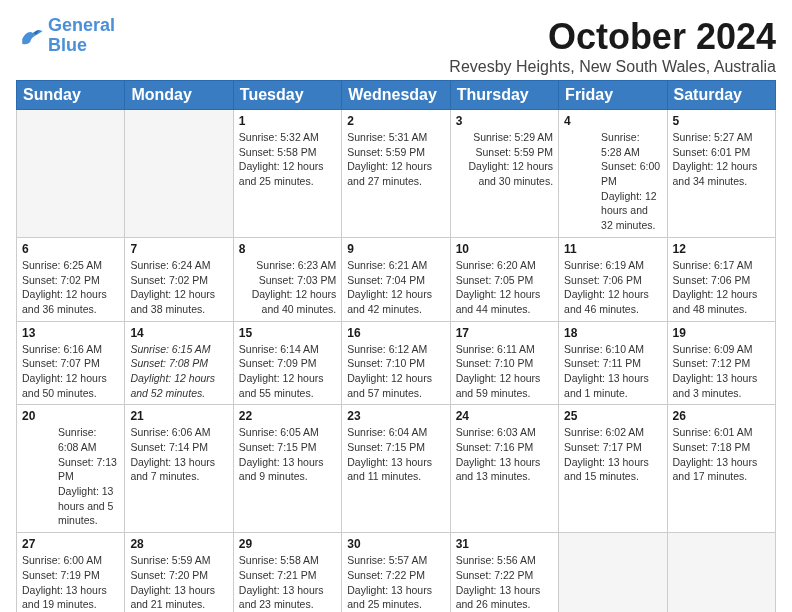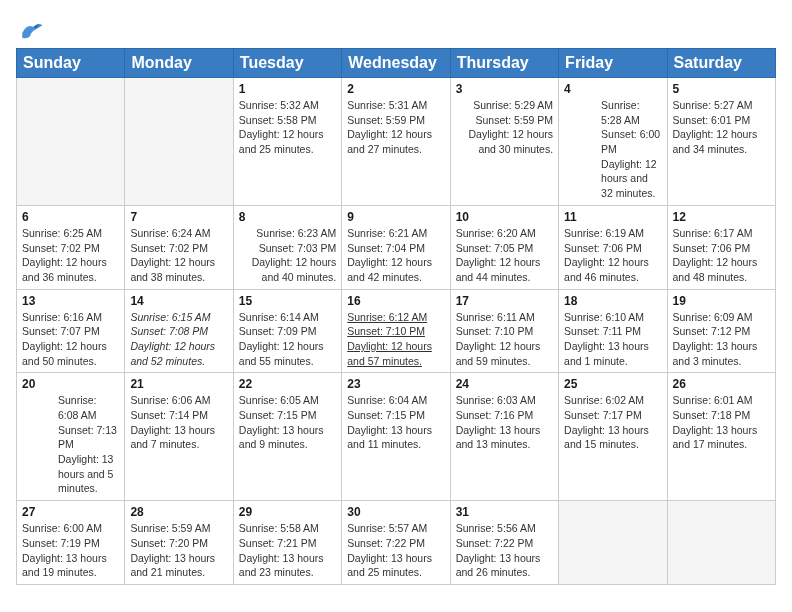--- a/index.html
+++ b/index.html
@@ -95,20 +95,28 @@
   </style>
 </head>
 <body>
 
 <div class="header">
   <div class="logo">
     <svg class="logo-bird" viewBox="0 0 36 36">
       <path d="M8 22 Q14 10 22 14 Q28 8 34 12 Q28 16 24 18 Q20 20 18 26 Q14 30 8 28 Z" fill="#4a90d9"></path>
       <path d="M22 14 Q26 12 30 10 Q28 14 26 16 Z" fill="#2a6aaf"></path>
     </svg>
+    <div class="logo-text">
+      <span>General</span><br>
+      <span style="color:#4a90d9;">Blue</span>
+    </div>
+  </div>
+  <div class="title-block">
+    <div class="month-title">October 2024</div>
+    <div class="location-title">Revesby Heights, New South Wales, Australia</div>
   </div>
 </div>
 
 <table class="calendar">
   <thead>
     <tr>
     <th>Sunday</th>
         <th>Monday</th>
         <th>Tuesday</th>
         <th>Wednesday</th>
@@ -210,21 +218,21 @@
 Daylight: 12 hours and 52 minutes.</div>
         </td>
         <td>
           <div class="day-number">15</div>
           <div class="day-info" style="white-space: pre-line;">Sunrise: 6:14 AM
 Sunset: 7:09 PM
 Daylight: 12 hours and 55 minutes.</div>
         </td>
         <td>
           <div class="day-number">16</div>
-          <div class="day-info" style="white-space: pre-line; text-decoration: underline;">Sunrise: 6:12 AM
+          <div class="day-info" style="white-space: pre-line;">Sunrise: 6:12 AM
 Sunset: 7:10 PM
 Daylight: 12 hours and 57 minutes.</div>
         </td>
         <td>
           <div class="day-number">17</div>
           <div class="day-info" style="white-space: pre-line;">Sunrise: 6:11 AM
 Sunset: 7:10 PM
 Daylight: 12 hours and 59 minutes.</div>
         </td>
         <td>

